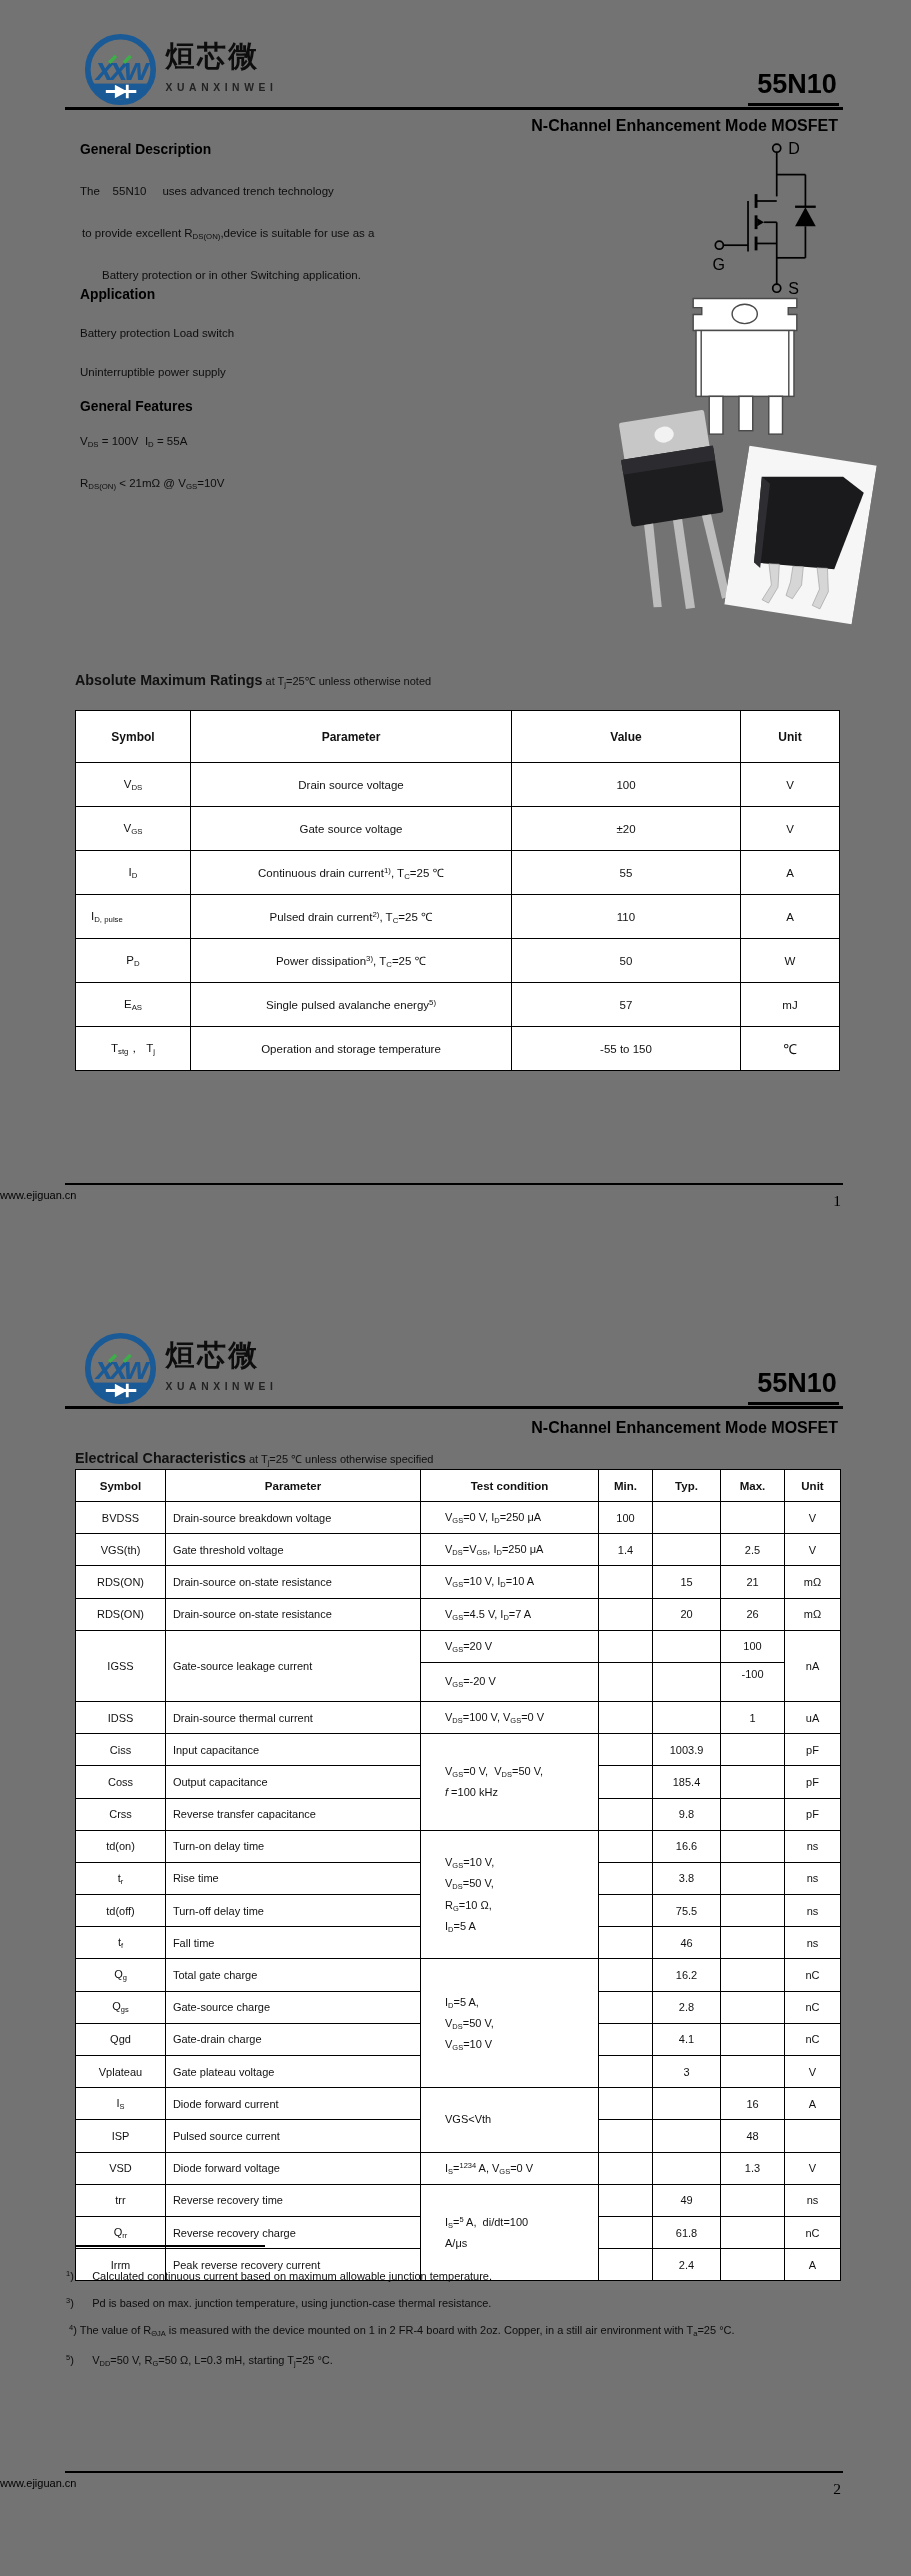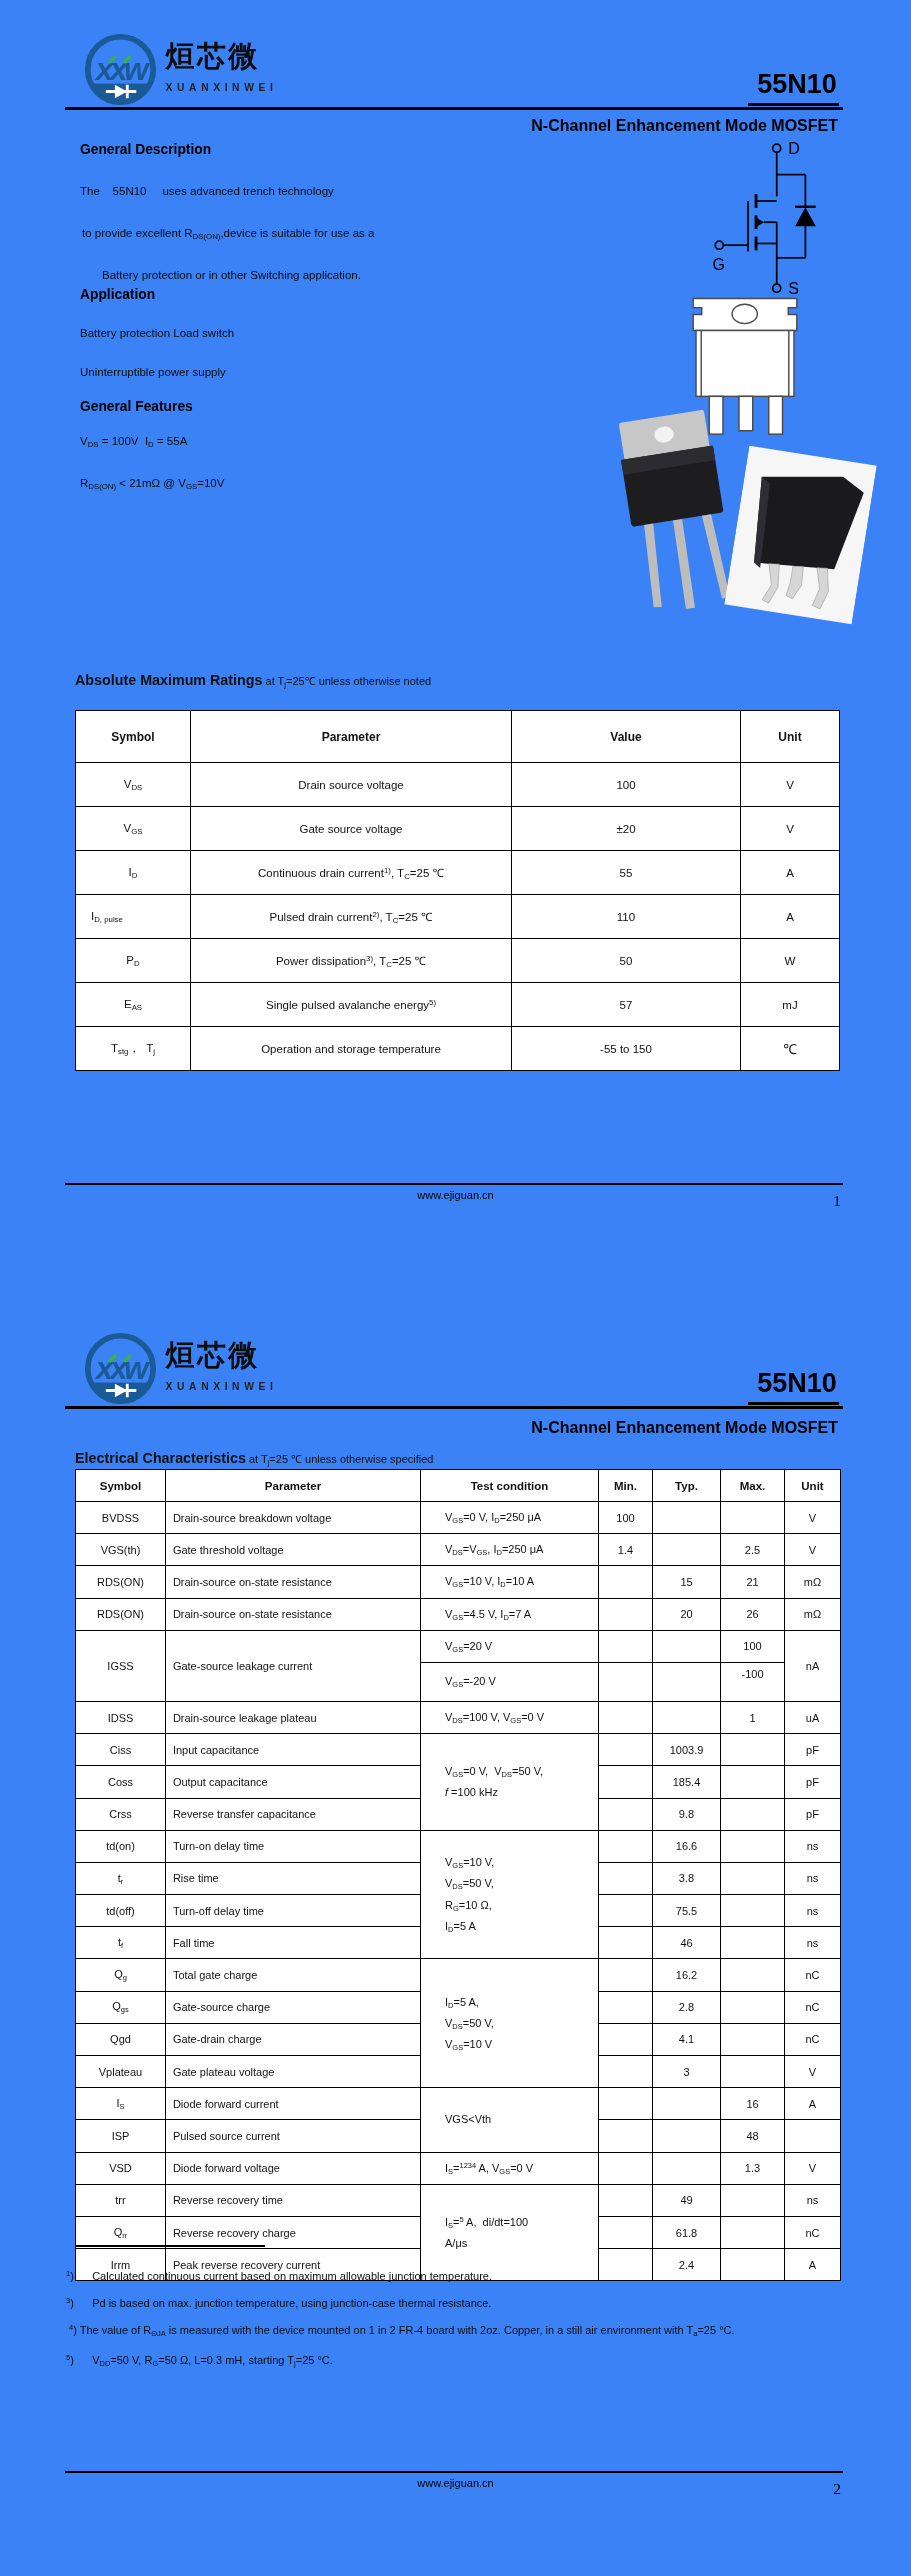--- a/index.html
+++ b/index.html
@@ -1,17 +1,17 @@
 <!DOCTYPE html>
 <html style="font-size:9.2px"><head>
 <meta charset="utf-8">
 <style>
   html,body{margin:0;padding:0;background:#ffffff;}
   body{width:911px;font-family:"Liberation Sans",sans-serif;color:#111;}
-  .page{position:relative;width:911px;height:1288px;background:#3b82f6;overflow:hidden;}
+  .page{position:relative;width:911px;height:1288px;background:#737373;overflow:hidden;}
   .abs{position:absolute;}
 
   
   .logo-wrap{position:absolute;left:80px;top:30px;display:flex;align-items:flex-start;}
   .logo-mark{width:81px;height:79px;}
   .brand-text{margin-left:4.6px;}
   .brand-cn{font-size:29px;font-weight:bold;letter-spacing:2.3px;color:#0d0d0d;line-height:53px;}
   .brand-en{font-size:10.3px;font-weight:bold;letter-spacing:4.6px;color:#222;margin-top:-1.1px;}
   .part-title{position:absolute;right:72px;top:68px;font-size:27px;font-weight:bold;color:#000;
               border-bottom:3.4px solid #000;padding:0 2.3px 2.3px 9.2px;line-height:33px;}
@@ -38,21 +38,21 @@
   
   .sect-head .big{font-size:14.3px;font-weight:bold;}
   .sect-head .small{font-size:11px;font-weight:normal;}
 
   
   .footnote{font-size:11px;line-height:24px;color:#0d0d0d;padding-left:37px;text-indent:-37px;margin-bottom:1.1px;}
   .fn-sep{position:absolute;left:75px;width:190px;height:2.3px;background:#000;}
 
   
   .footer-rule{position:absolute;left:65px;width:778px;height:2.3px;background:#000;top:1183px;}
-  .footer-url{position:absolute;left:0;width:911px;text-align:center;top:1189px;font-size:11px;color:#000;}
+  .footer-url{position:absolute;left:0;width:911px;top:1189px;font-size:11px;color:#000;}
   .page-num{position:absolute;right:70px;top:1192px;font-size:15.5px;font-family:"Liberation Serif",serif;color:#000;}
 
   
   .photo{position:absolute;}
 </style>
 </head>
 <body>
 
 <div class="page">
 
@@ -333,21 +333,21 @@
       <td rowspan="2">nA</td>
     </tr>
     <tr style="height:39px;">
       <td class="cond">V<sub>GS</sub>=-20 V</td>
       <td></td>
       <td></td>
       <td style="vertical-align:top;padding-top:4.6px;">-100</td>
     </tr>
     <tr>
       <td>IDSS</td>
-      <td class="l">Drain-source leakage plateau</td>
+      <td class="l">Drain-source thermal current</td>
       <td class="cond">V<sub>DS</sub>=100 V, V<sub>GS</sub>=0 V</td>
       <td></td>
       <td></td>
       <td>1</td>
       <td>uA</td>
     </tr>
     <tr>
       <td>Ciss</td>
       <td class="l">Input capacitance</td>
       <td rowspan="3" class="cond">V<sub>GS</sub>=0 V,&nbsp; V<sub>DS</sub>=50 V,<br><i>f</i> =100 kHz</td>

